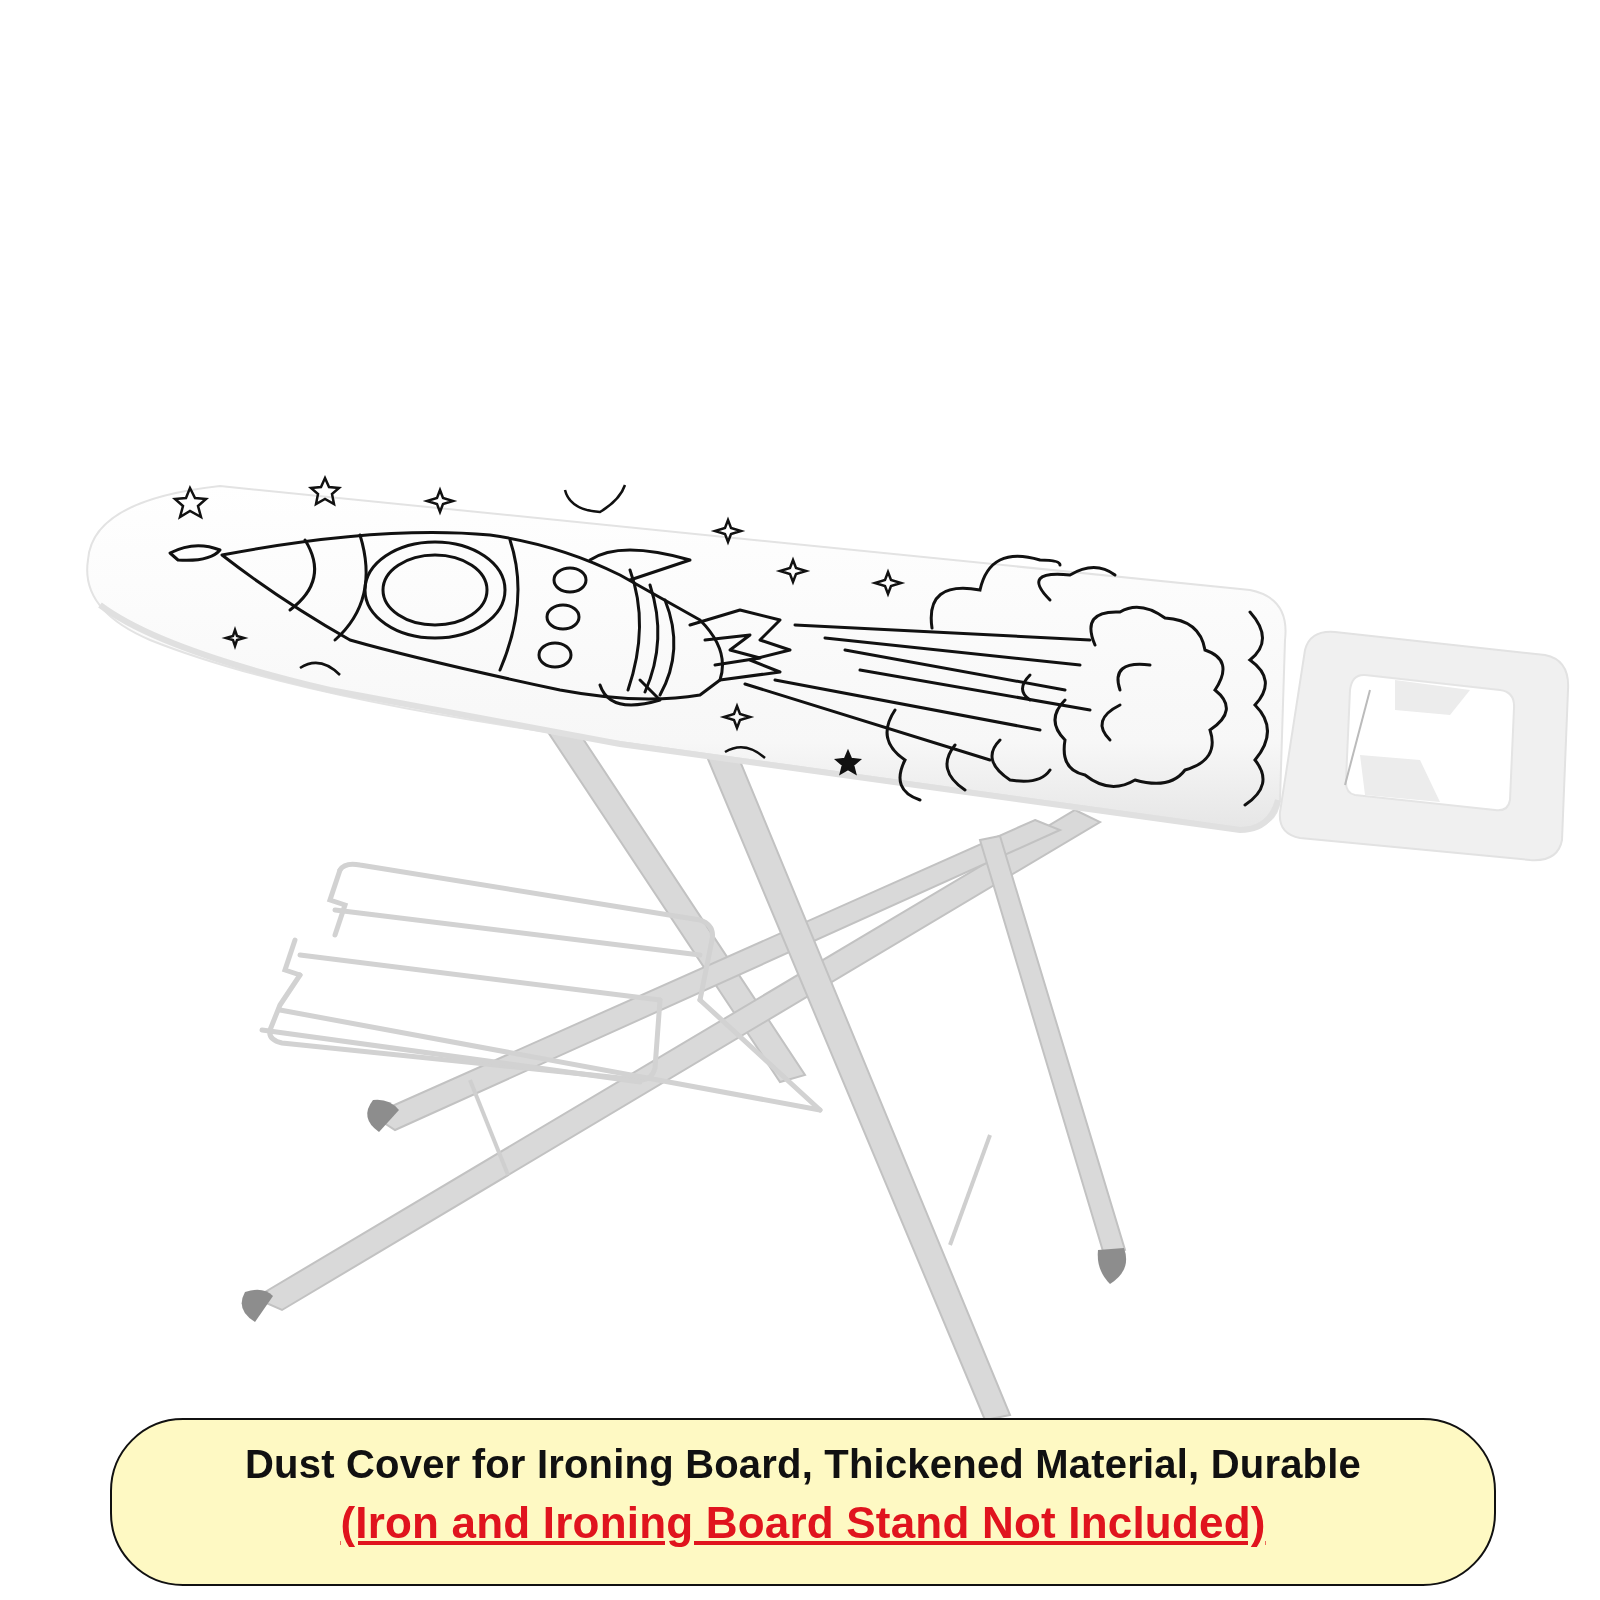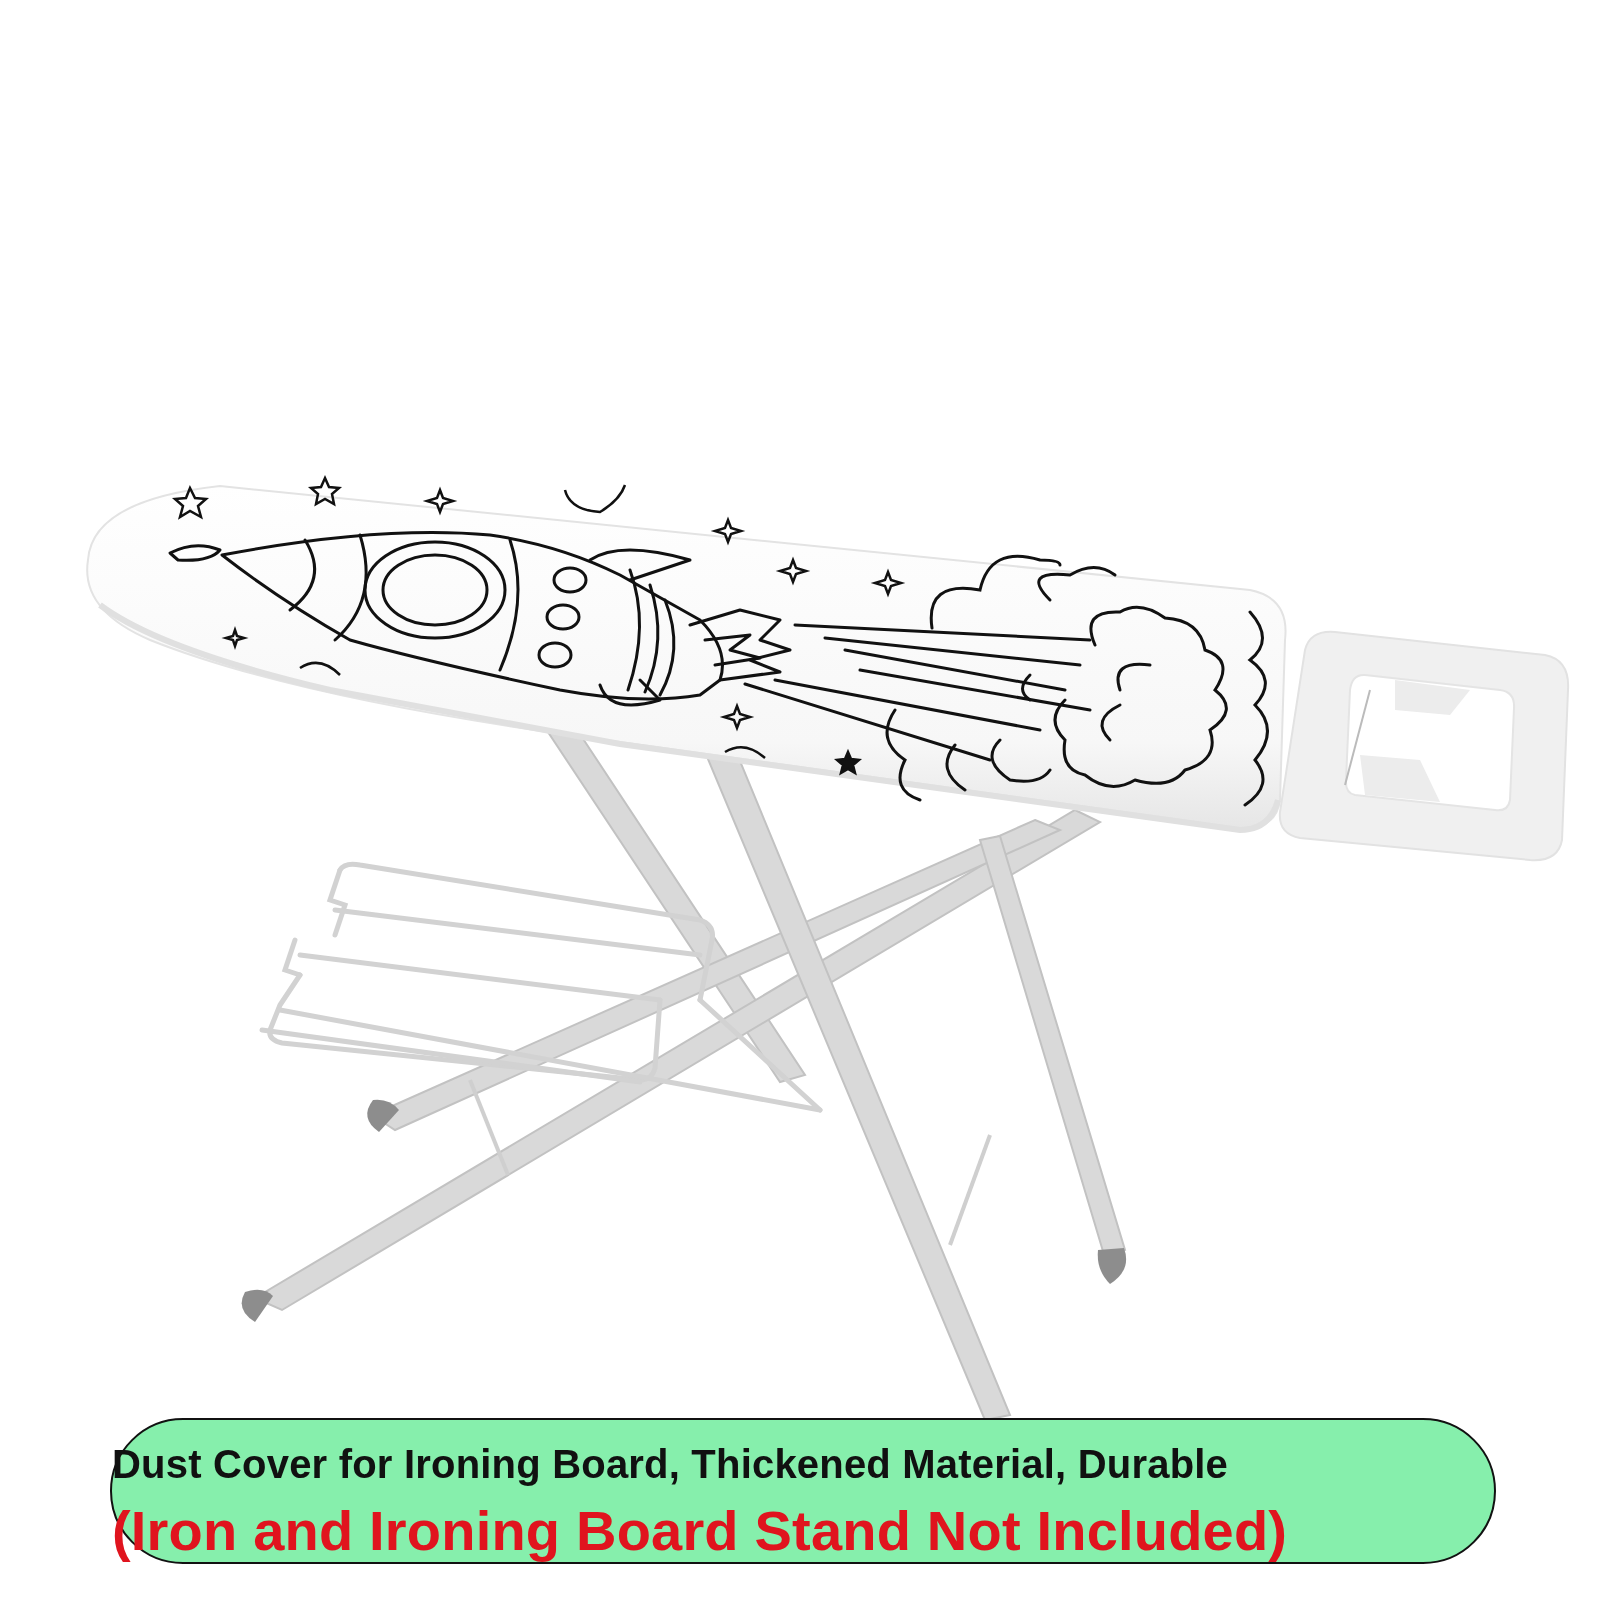--- a/index.html
+++ b/index.html
@@ -1,30 +1,30 @@
 <!DOCTYPE html>
 <html><head>
   <meta charset="utf-8">
   <style>
     html, body { margin: 0; padding: 0; background: #ffffff; }
     body { width: 1600px; height: 1600px; position: relative; overflow: hidden;
            font-family: "Liberation Sans", "DejaVu Sans", sans-serif; }
     .scene { position: absolute; left: 0; top: 0; width: 1600px; height: 1600px; }
     .caption-box {
-      position: absolute; left: 110px; top: 1418px; width: 1386px; height: 146px;
+      position: absolute; left: 110px; top: 1418px; width: 1386px; height: 168px;
       border: 2px solid #111; border-radius: 73px / 73px; box-sizing: border-box;
-      background: #86efac; 
+      background: #fef9c3; text-align: center;
     }
     .caption-line1 {
       position: absolute; left: 0; right: 0; top: 22px;
       font-size: 40px; font-weight: bold; color: #111111; letter-spacing: 0.2px;
     }
     .caption-line2 {
       position: absolute; left: 0; right: 0; top: 78px;
-      font-size: 56px; font-weight: bold; color: #e0141e; letter-spacing: 0.2px;
+      font-size: 44px; font-weight: bold; color: #e0141e; letter-spacing: 0.2px; text-decoration: underline;
     }
   </style>
 </head>
 <body>
 
 <svg class="scene" viewBox="0 0 1600 1600" xmlns="http://www.w3.org/2000/svg">
   <defs>
     <linearGradient id="coverShade" x1="0" y1="0" x2="0" y2="1">
       <stop offset="0" stop-color="#ffffff"></stop>
       <stop offset="0.75" stop-color="#f7f7f7"></stop>

